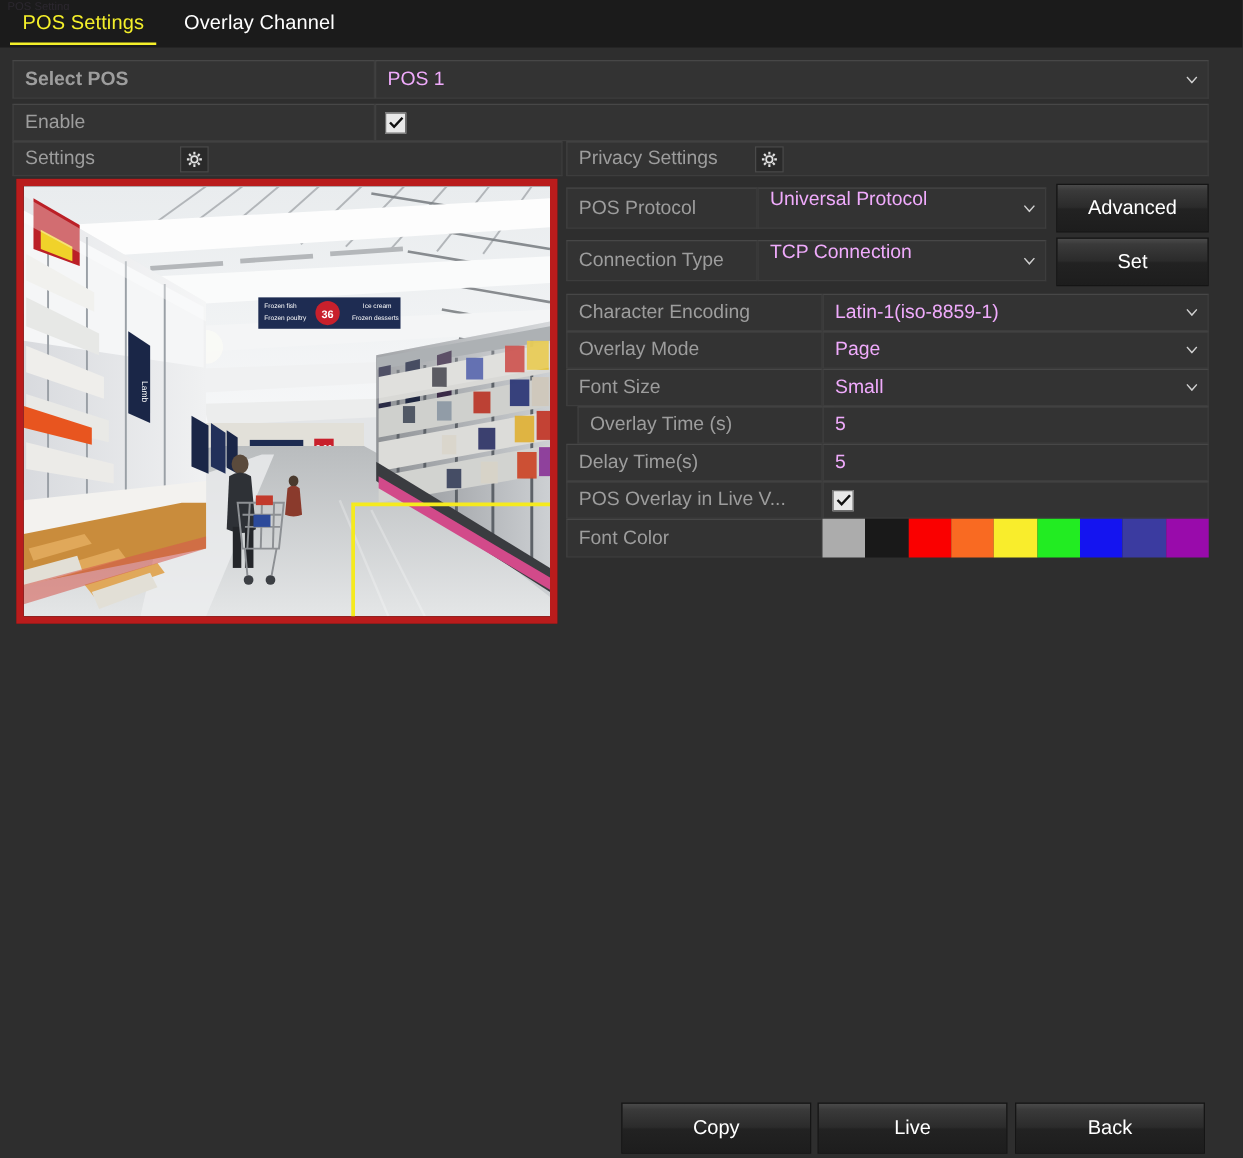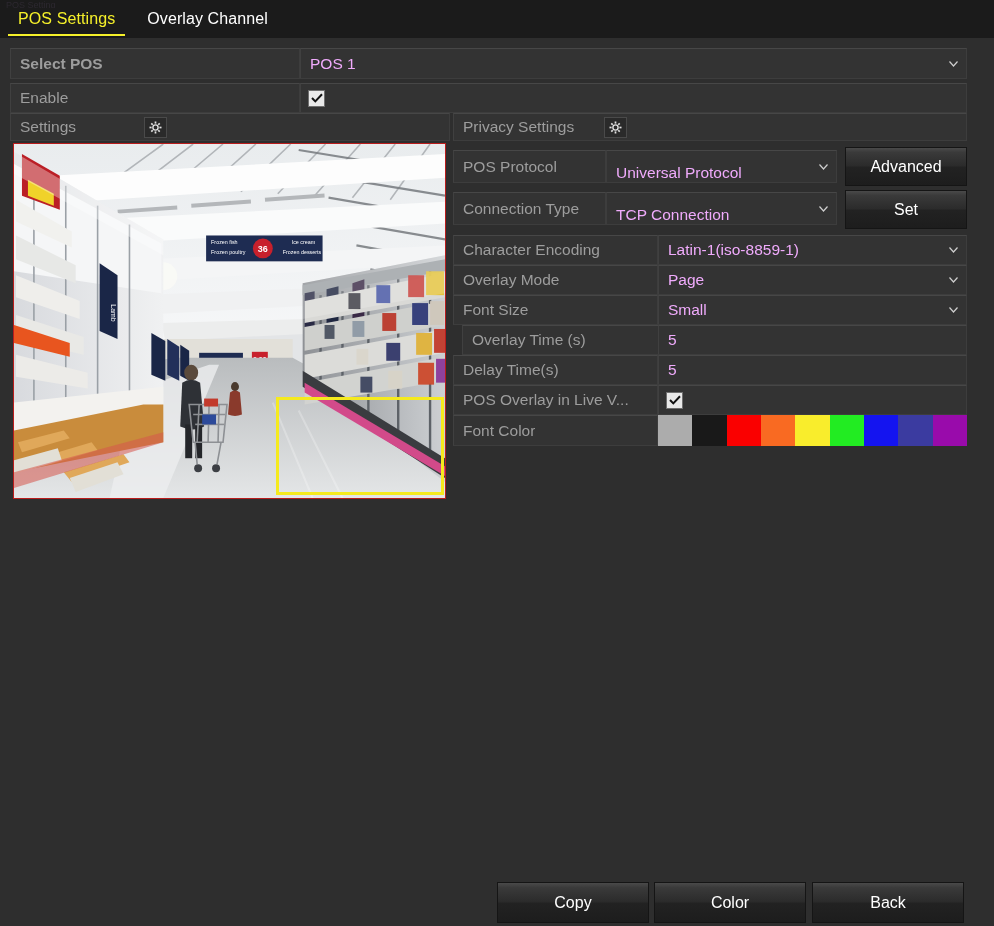--- a/index.html
+++ b/index.html
@@ -48,21 +48,21 @@
     color: #9d9d9d; font-size: 15.5px; padding-left: 9px; white-space: nowrap;
     overflow: hidden; text-overflow: ellipsis;
   }
   .val {
     color: #f0abfc; font-size: 15.5px; padding-left: 9px; white-space: nowrap;
     overflow: hidden;
   }
   .valbox {
     position: absolute; background: #333333;
     border: 1px solid #3d3d3d; border-top-color: #474747;
-    display:flex; align-items:flex-end;
+    display:flex; align-items:flex-start;
   }
   .chev {
     position: absolute; right: 8px; top: 50%; margin-top: -3px;
     width: 9px; height: 6px; pointer-events:none;
   }
   .chev svg { display:block; }
 
   
   .cb {
     width: 17px; height: 17px; background: #e9e9e9;
@@ -84,21 +84,21 @@
     position: absolute;
     background: linear-gradient(to bottom, #4a4a4a 0%, #3a3a3a 12%, #2b2b2b 48%, #222222 52%, #1d1d1d 100%);
     border: 1px solid #151515;
     color: #ffffff; font-size: 16px;
     display: flex; align-items: center; justify-content: center;
   }
 
   
   .preview {
     position: absolute; left: 13px; top: 143px; width: 433px; height: 356px;
-    background: #1a1a1a; border: 1px solid #b91c1c; overflow: hidden;
+    background: #1a1a1a; border: 6px solid #b91c1c; overflow: hidden;
   }
   .pv { position:absolute; left:0; top:0; width:100%; height:100%; }
   .maskrect {
     position: absolute; border: 3px solid #f5ea1e; box-sizing: border-box;
   }
 
   
   .swatches { position: absolute; display: flex; }
   .sw { height: 100%; }
 </style>
@@ -475,19 +475,19 @@
       <div class="sw" style="width: 34.3333px; background: rgb(34, 236, 34);"></div>
       <div class="sw" style="width: 34.3333px; background: rgb(20, 20, 240);"></div>
       <div class="sw" style="width: 34.3333px; background: rgb(59, 59, 160);"></div>
       <div class="sw" style="width: 34.3333px; background: rgb(153, 11, 171);"></div>
     </div>
 
   <div class="btn" style="left:497px; top:882px; width:152px; height:41px;">
     <span>Copy</span>
   </div>
   <div class="btn" style="left:654px; top:882px; width:152px; height:41px;">
-    <span>Color</span>
+    <span>Live</span>
   </div>
   <div class="btn" style="left:812px; top:882px; width:152px; height:41px;">
     <span>Back</span>
   </div>
 
 </div>
 
 </body></html>

